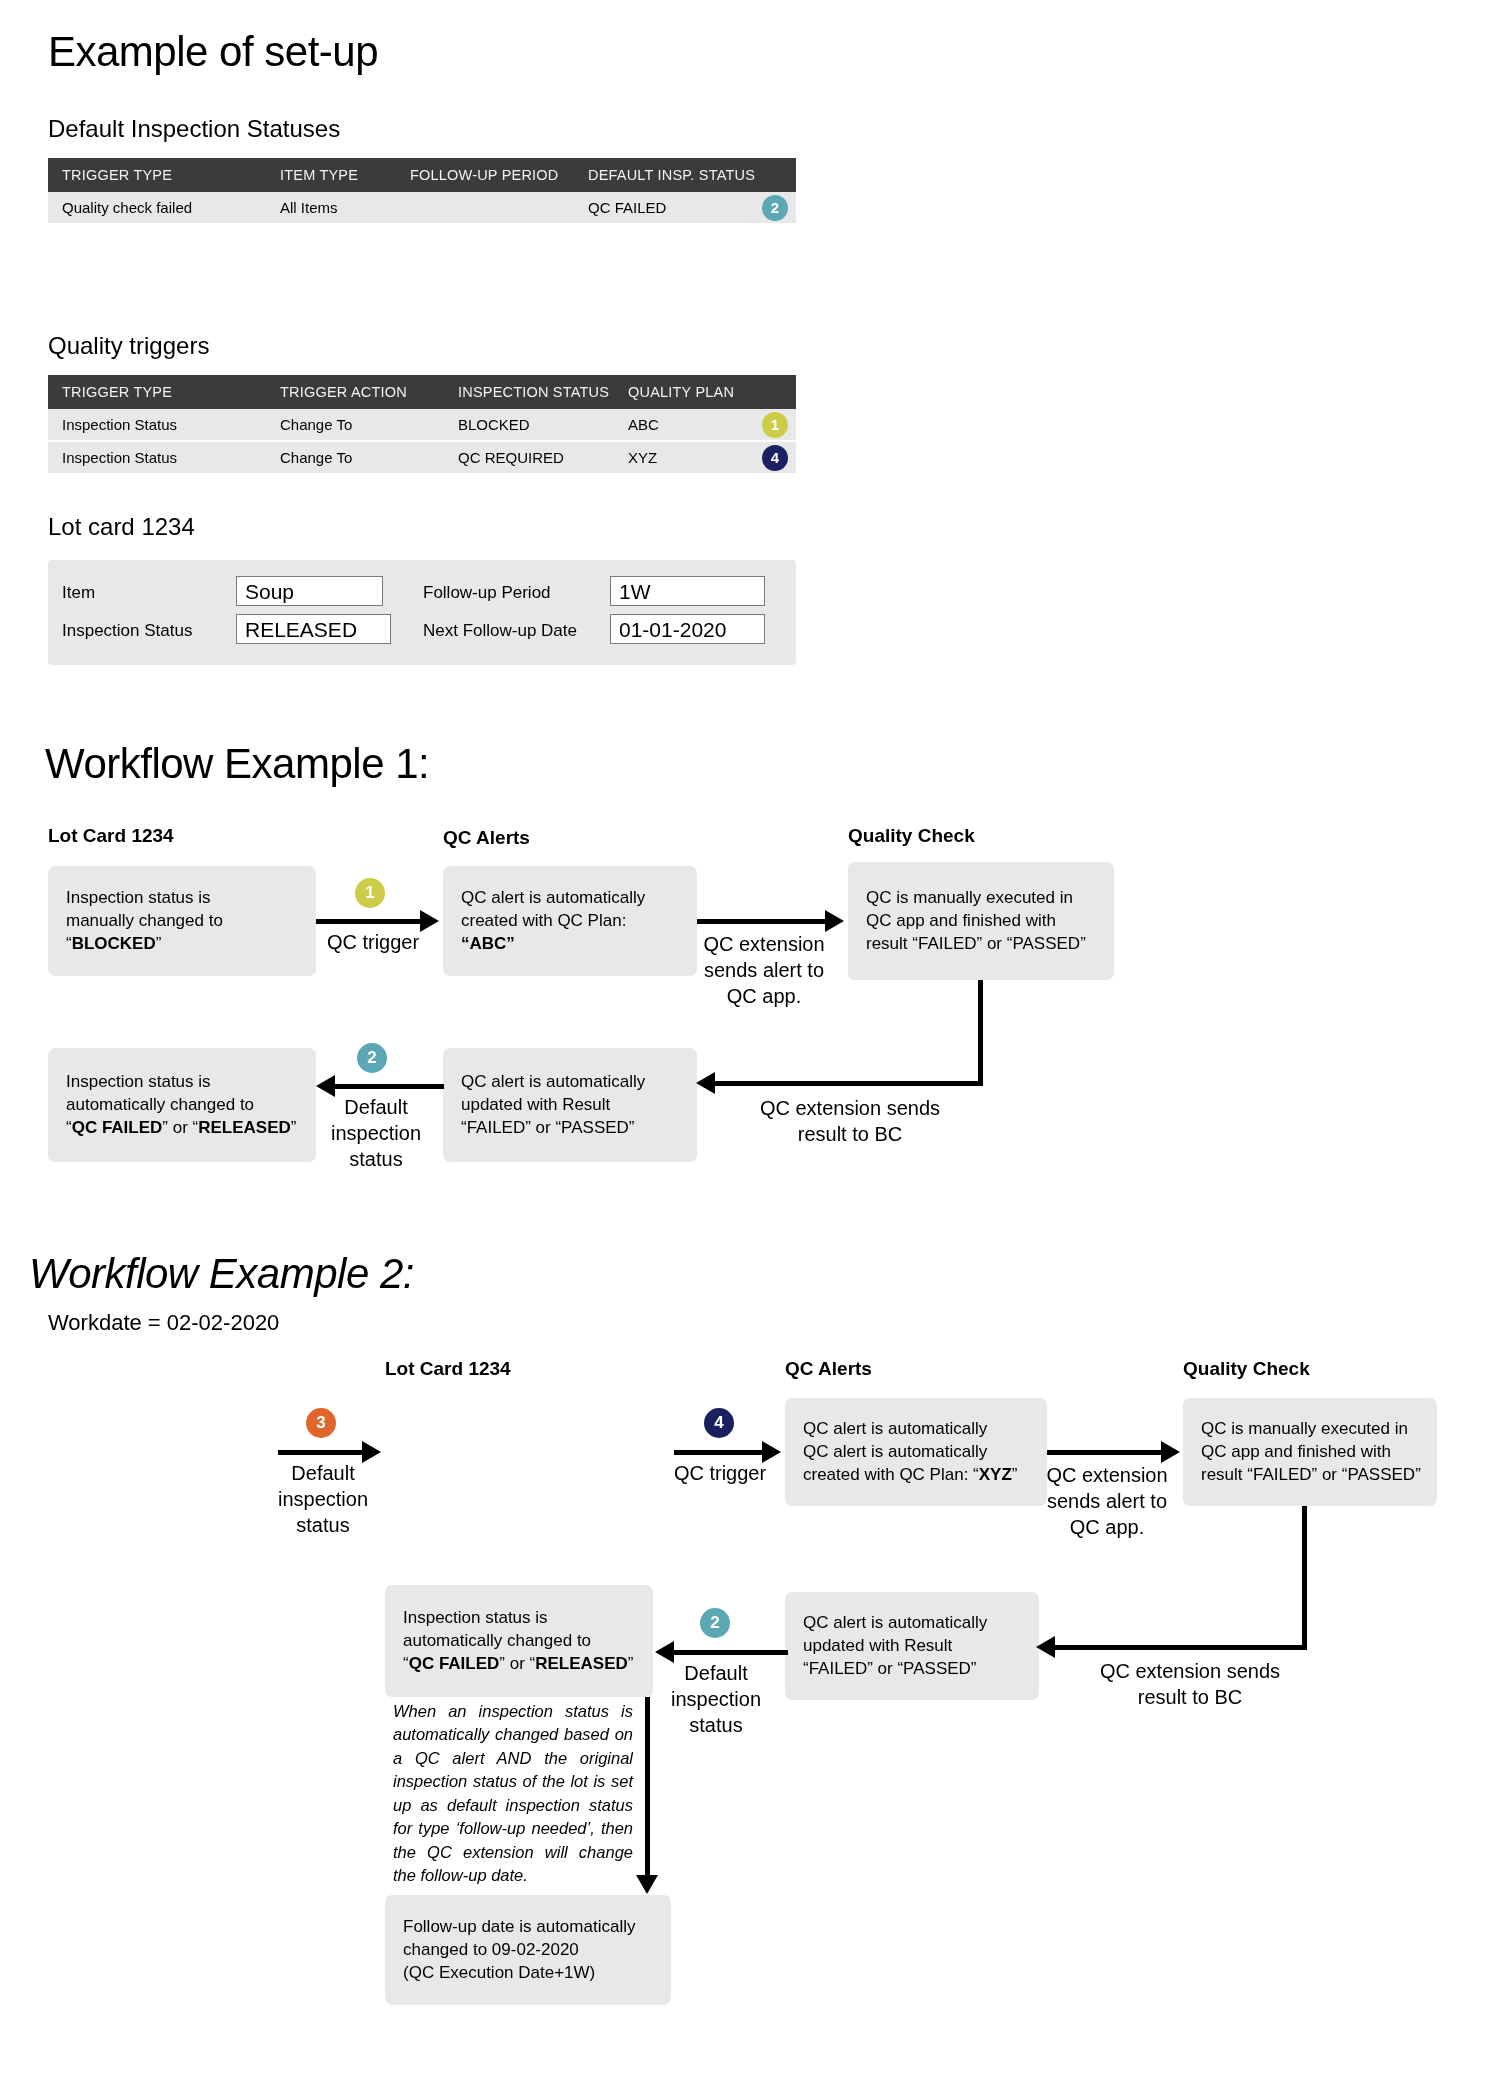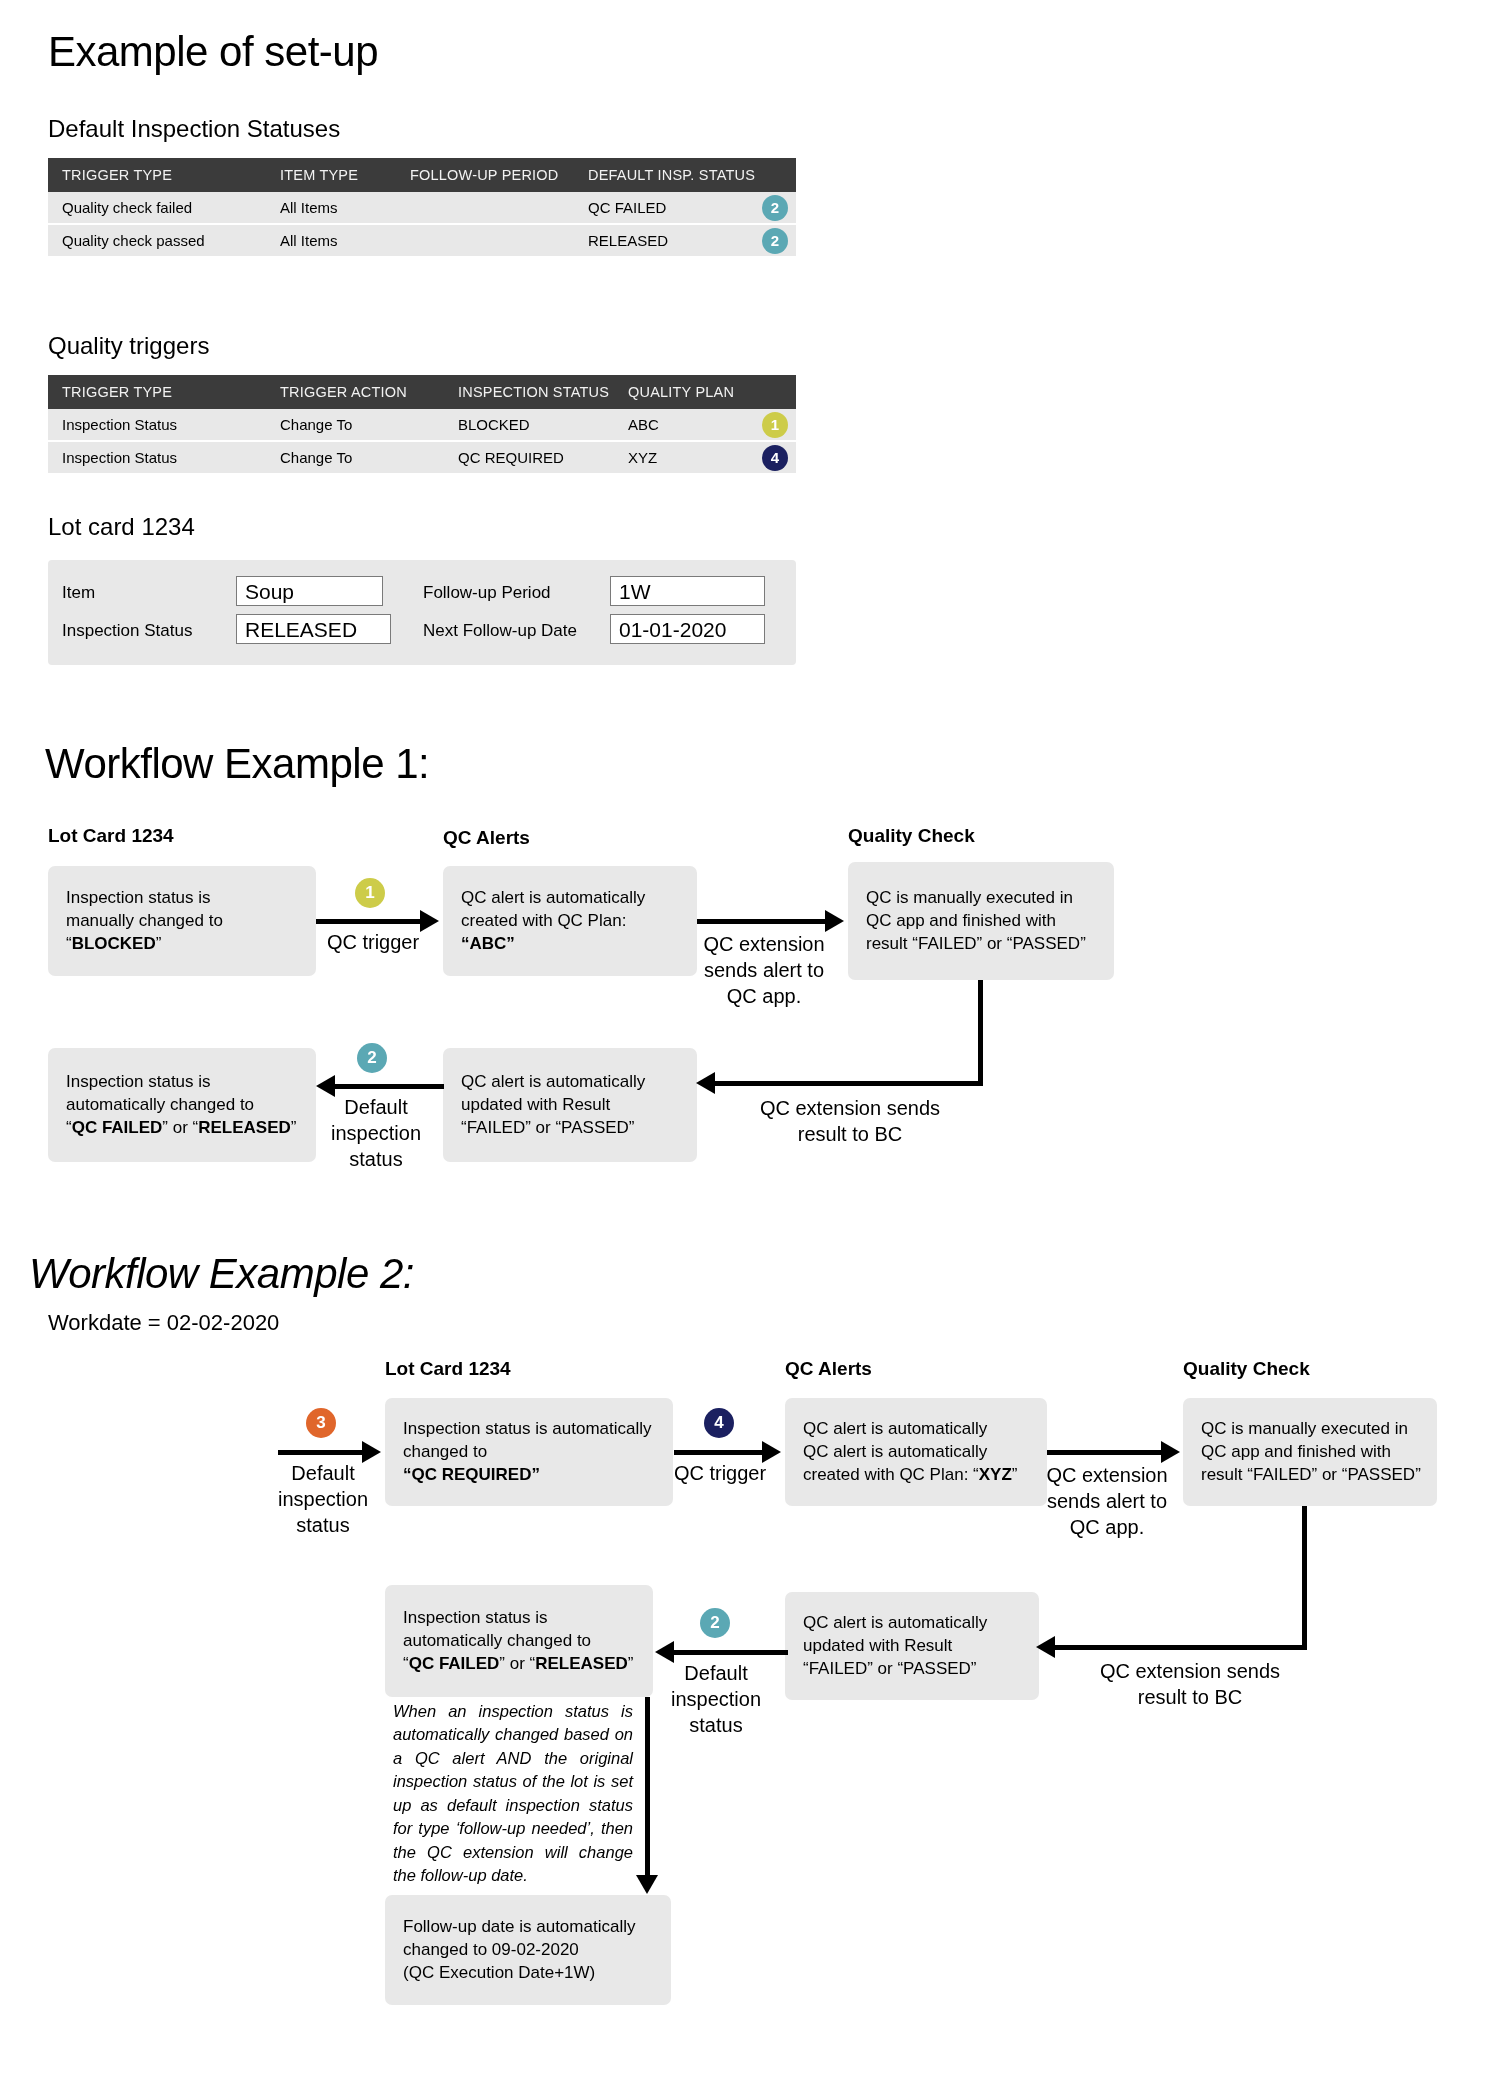--- a/index.html
+++ b/index.html
@@ -200,29 +200,20 @@
         <th>FOLLOW-UP PERIOD</th>
         <th colspan="2">DEFAULT INSP. STATUS</th>
       </tr>
     </thead>
     <tbody>
       <tr>
         <td>Quality check failed</td>
         <td>All Items</td>
         <td></td>
         <td>QC FAILED</td>
-        <td class="badge-cell">
-          <span class="badge b2">2</span>
-        </td>
-      </tr>
-      <tr>
-        <td>Quality check passed</td>
-        <td>All Items</td>
-        <td></td>
-        <td>RELEASED</td>
         <td class="badge-cell">
           <span class="badge b2">2</span>
         </td>
       </tr>
     </tbody>
   </table>
 
   <div class="section-title" style="left:48px; top:332px;">Quality triggers</div>
 
   <table class="tbl" style="left:48px; top:375px; width:748px;">
@@ -344,27 +335,20 @@
 result to BC</div>
 
   <div class="wf-title" style="left:29px; top:1250px;font-style:italic;">Workflow Example 2:</div>
   <div class="wf-sub" style="left:48px; top:1310px;">Workdate = 02-02-2020</div>
 
   <div class="col-head" style="left:385px; top:1358px;">Lot Card 1234</div>
   <div class="col-head" style="left:785px; top:1358px;">QC Alerts</div>
   <div class="col-head" style="left:1183px; top:1358px;">Quality Check</div>
 
 
-  <div class="flowbox" style="left:385px; top:1398px; width:288px; height:108px;">
-    <div class="inner">
-      <span>Inspection status is automatically</span><br>
-      <span>changed to</span><br>
-      <b>“QC REQUIRED”</b>
-    </div>
-  </div>
 
   <div class="flowbox" style="left:785px; top:1398px; width:262px; height:108px;">
     <div class="inner">
       <span>QC alert is automatically</span><br>
       QC alert is automatically<br>created with QC Plan: “<b>XYZ</b>”
     </div>
   </div>
 
   <div class="flowbox" style="left:1183px; top:1398px; width:254px; height:108px;">
     <div class="inner">

